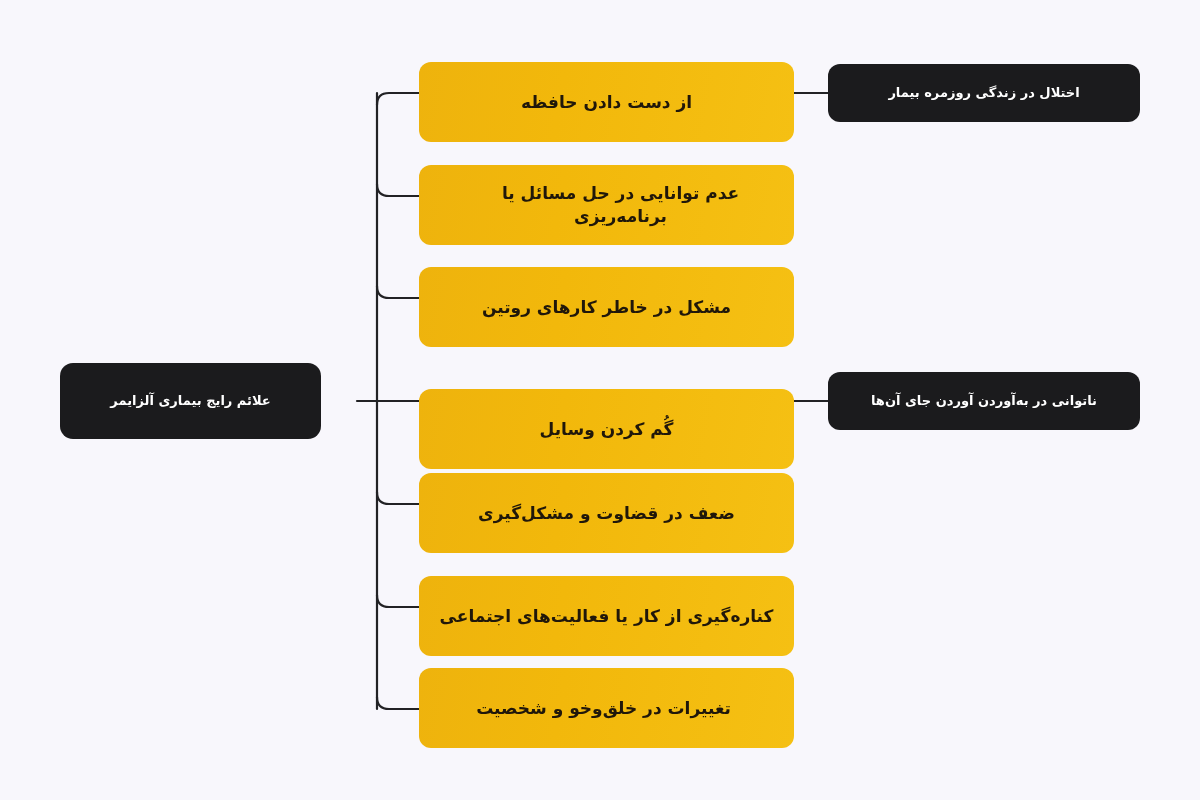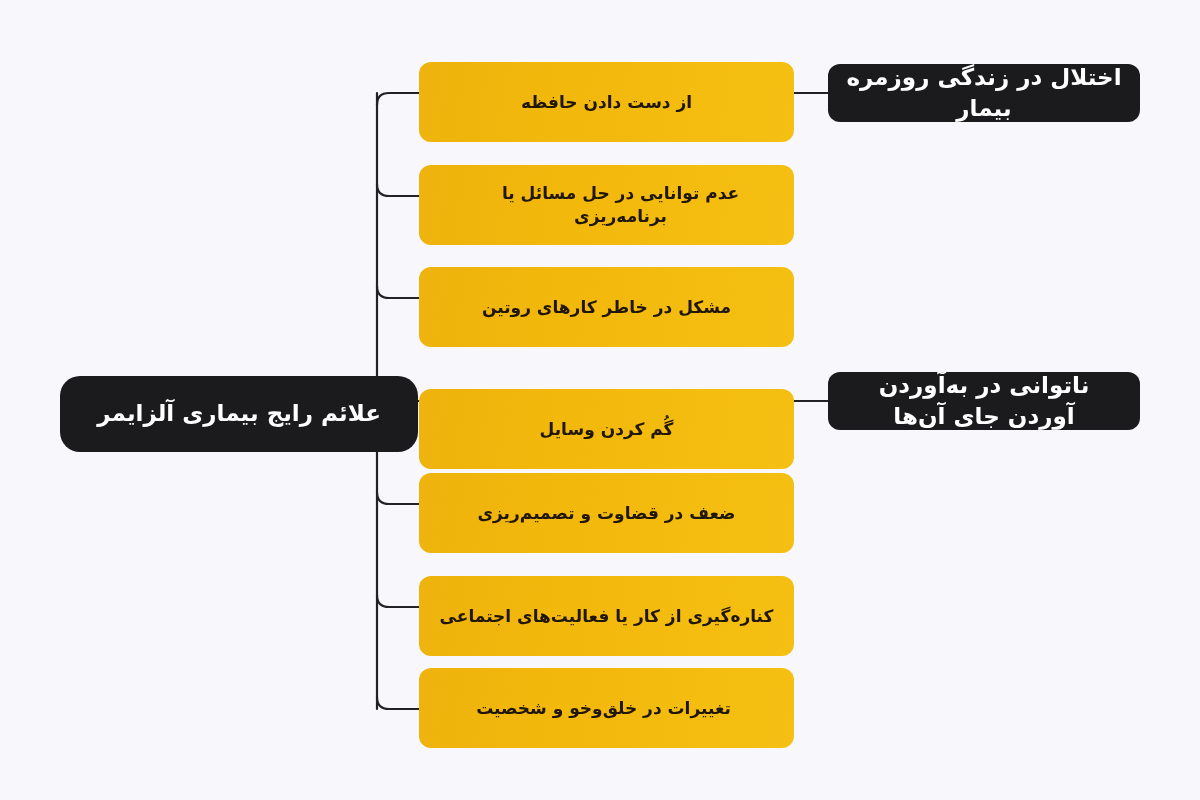--- a/index.html
+++ b/index.html
@@ -51,35 +51,35 @@
     direction: rtl;
     unicode-bidi: isolate;
     padding: 4px 14px;
     line-height: 1.35;
   }
 
   .node-root,
   .node-detail {
     background: #1b1b1d;
     color: #ffffff;
-    font-size: 23px;
+    font-size: 13px;
     font-weight: 700;
     letter-spacing: 0.1px;
   }
 
   .node-branch {
     background: linear-gradient(100deg, #eeb30d 0%, #f2b80b 38%, #f5c013 100%);
     color: #20170a;
     font-size: 17px;
     font-weight: 700;
     letter-spacing: 0.1px;
   }
 
   
-  .root       { left: 60px;  top: 376px; width: 358px; height: 76px; border-radius: 20px; }
+  .root       { left: 60px;  top: 363px; width: 261px; height: 76px; border-radius: 13px; }
 
   .branch     { left: 419px; width: 375px; height: 80px; }
   .branch-0   { top: 62px; }
   .branch-1   { top: 165px; padding-left: 42px; }
   .branch-2   { top: 267px; }
   .branch-3   { top: 389px; }
   .branch-4   { top: 473px; }
   .branch-5   { top: 576px; }
   .branch-6   { top: 668px; padding-left: 8px; }
 
@@ -113,21 +113,21 @@
   <div class="node node-root root">علائم رایج بیماری آلزایمر</div>
 
   <div class="node node-branch branch branch-0">از دست دادن حافظه</div>
 
   <div class="node node-branch branch branch-1">عدم توانایی در حل مسائل یا برنامه‌ریزی</div>
 
   <div class="node node-branch branch branch-2">مشکل در خاطر کارهای روتین</div>
 
   <div class="node node-branch branch branch-3">گُم کردن وسایل</div>
 
-  <div class="node node-branch branch branch-4">ضعف در قضاوت و تصمیم‌ریزی</div>
+  <div class="node node-branch branch branch-4">ضعف در قضاوت و مشکل‌گیری</div>
 
   <div class="node node-branch branch branch-5">کناره‌گیری از کار یا فعالیت‌های اجتماعی</div>
 
   <div class="node node-branch branch branch-6">تغییرات در خلق‌وخو و شخصیت</div>
 
   <div class="node node-detail detail detail-0">اختلال در زندگی روزمره بیمار</div>
 
   <div class="node node-detail detail detail-1">ناتوانی در به‌آوردن آوردن جای آن‌ها</div>
 
 </div>

